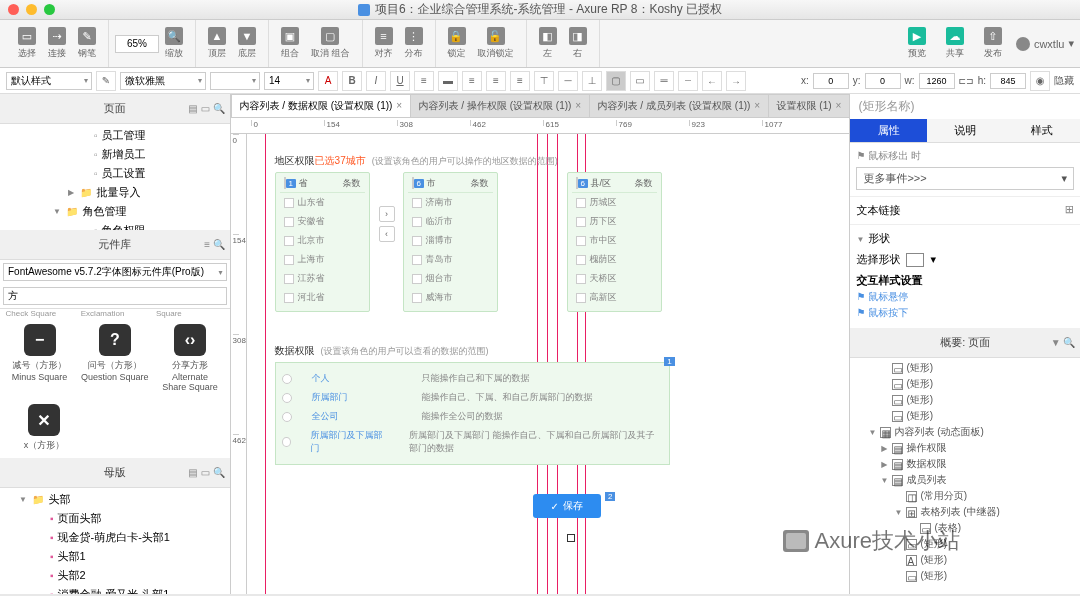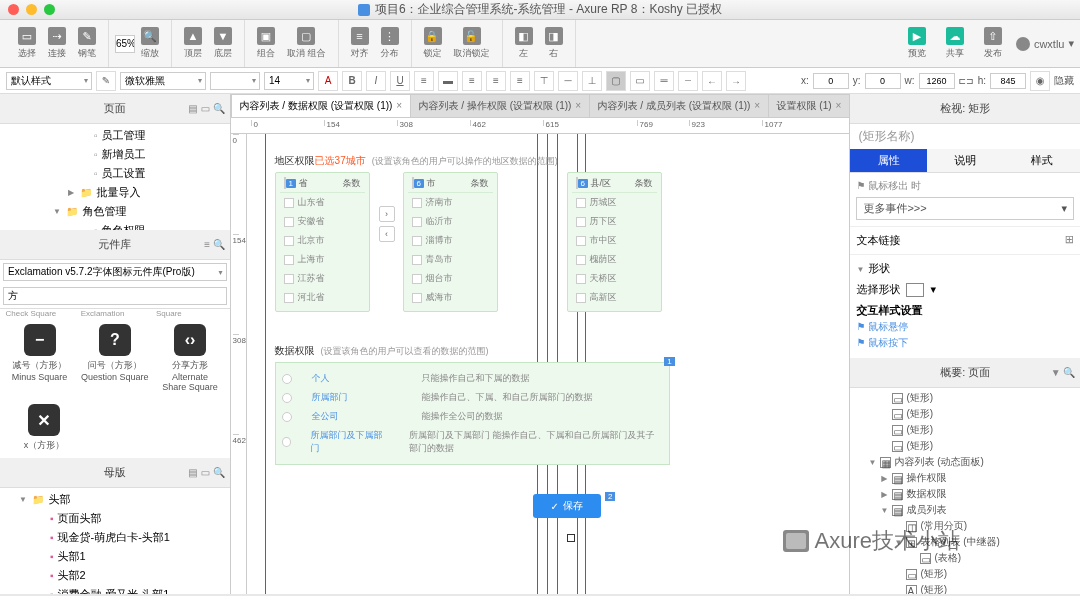--- a/index.html
+++ b/index.html
@@ -8,21 +8,21 @@
 .traffic { position:absolute; left:8px; display:flex; gap:7px;}
 .traffic span{ width:11px; height:11px; border-radius:50%; display:inline-block;}
 .red{background:#ff5f57}.yellow{background:#febc2e}.green{background:#28c840}
 .title-icon{width:12px;height:12px;background:#4a90e2;border-radius:2px;margin-right:5px}
 .titlebar-text{color:#555;font-size:12px;display:flex;align-items:center}
 .toolbar{height:48px;background:#f5f5f5;display:flex;align-items:center;padding:0 6px;border-bottom:1px solid #ccc}
 .tgroup{display:flex;align-items:center;border-right:1px solid #ddd;padding:0 6px;height:100%}
 .tbtn{display:flex;flex-direction:column;align-items:center;justify-content:center;padding:2px 6px;color:#666;font-size:9px;cursor:pointer}
 .tbtn .ti{width:18px;height:18px;background:#888;border-radius:2px;margin-bottom:2px;display:flex;align-items:center;justify-content:center;color:#fff;font-size:11px}
 .zoom-in{display:flex;align-items:center;gap:4px;font-size:10px}
-.zoom-in input{width:20px;height:18px;font-size:10px;text-align:center;border:1px solid #ccc}
+.zoom-in input{width:44px;height:18px;font-size:10px;text-align:center;border:1px solid #ccc}
 .toolbar-right{margin-left:auto;display:flex;align-items:center;gap:8px}
 .cloud{color:#1abc9c;font-size:16px}
 .user{color:#666;font-size:11px;display:flex;align-items:center;gap:4px}
 .user-ico{width:14px;height:14px;background:#888;border-radius:50%}
 .optbar{height:26px;background:#fff;border-bottom:1px solid #ddd;display:flex;align-items:center;padding:0 6px;gap:4px;font-size:10px}
 .sel{height:18px;border:1px solid #ccc;background:#fff;font-size:10px;padding:0 14px 0 4px;display:flex;align-items:center;position:relative;min-width:50px}
 .sel::after{content:"▾";position:absolute;right:3px;color:#888;font-size:8px}
 .ob{width:20px;height:20px;border:1px solid #ddd;display:flex;align-items:center;justify-content:center;color:#666;background:#fff;font-size:10px}
 .ob.underline{text-decoration:underline}
 .coords{display:flex;gap:4px;margin-left:auto;font-size:10px;color:#555;align-items:center}
@@ -289,21 +289,21 @@
         </div>
       </div>
 
     <div class="panel-h">
         <span>元件库</span>
         <span class="acts">
           <span>≡</span>
           <span style="color:#2d8cf0">🔍</span>
         </span>
       </div>
-    <div class="sel" style="margin:3px;width:auto">Exclamation v5.7.2字体图标元件库(Pro版)</div>
+    <div class="sel" style="margin:3px;width:auto">FontAwesome v5.7.2字体图标元件库(Pro版)</div>
     <div class="libsearch"><input value="方" style=""></div>
     <div id="libtop" style="display:flex;justify-content:space-around;font-size:8px;color:#999;padding:0 2px">
         <div style="width: 68px;">Check Square</div>
         <div style="width: 68px;">Exclamation</div>
         <div style="width: 68px;">Square</div>
       </div>
     <div class="lib-row" id="librow">
         <div class="libcell">
           <div class="libico">−</div>
           <div>减号（方形）</div>
@@ -385,21 +385,21 @@
         <div class="tab">内容列表 / 操作权限 (设置权限 (1))<span class="x">×</span></div>
         <div class="tab">内容列表 / 成员列表 (设置权限 (1))<span class="x">×</span></div>
         <div class="tab">设置权限 (1)<span class="x">×</span></div>
       </div>
     <div class="ruler-h" id="ruler-h">
         <span class="rtick" style="left: 20px;">0</span>
         <span class="rtick" style="left: 93px;">154</span>
         <span class="rtick" style="left: 166px;">308</span>
         <span class="rtick" style="left: 239px;">462</span>
         <span class="rtick" style="left: 312px;">615</span>
-        <span class="rtick" style="left: 406px; text-align: right;">769</span>
+        <span class="rtick" style="left: 385px; text-align: right;">769</span>
         <span class="rtick" style="left: 458px;">923</span>
         <span class="rtick" style="left: 531px;">1077</span>
       </div>
     <div class="canvas-wrap">
       <div class="ruler-v" id="ruler-v">
           <span class="vtick" style="top: 0px;">0</span>
           <span class="vtick" style="top: 100px;">154</span>
           <span class="vtick" style="top: 200px;">308</span>
           <span class="vtick" style="top: 300px;">462</span>
         </div>
@@ -486,23 +486,20 @@
         <div style="position:absolute;left:286px;top:360px;display:flex;align-items:center;gap:4px">
           <div class="save-btn">✓ <span>保存</span></div>
           <div style="background:#4a90e2;color:#fff;font-size:8px;padding:0 3px;position:relative;top:-10px">2</div>
         </div>
         <div style="position:absolute;left:320px;top:400px;width:8px;height:8px;border:1px solid #333"></div>
       </div>
     </div>
   </div>
 
   <div class="rightcol">
-    <div class="panel-h">
-        <span>检视: 矩形</span>
-      </div>
     <div class="insp-name">(矩形名称)</div>
     <div class="insp-tabs">
       <div class="insp-tab active">属性</div>
       <div class="insp-tab">说明</div>
       <div class="insp-tab">样式</div>
     </div>
     <div class="insp-body">
       <div style="color:#888;font-size:10px">⚑ <span>鼠标移出 时</span></div>
       <div class="evt-sel">
           <span>更多事件&gt;&gt;&gt;</span>

